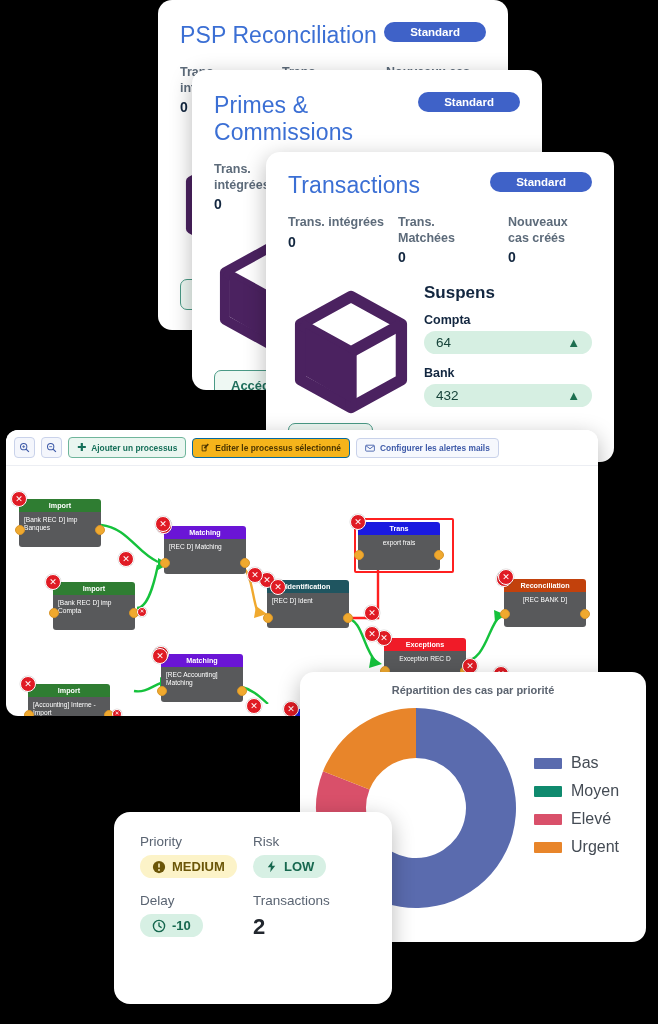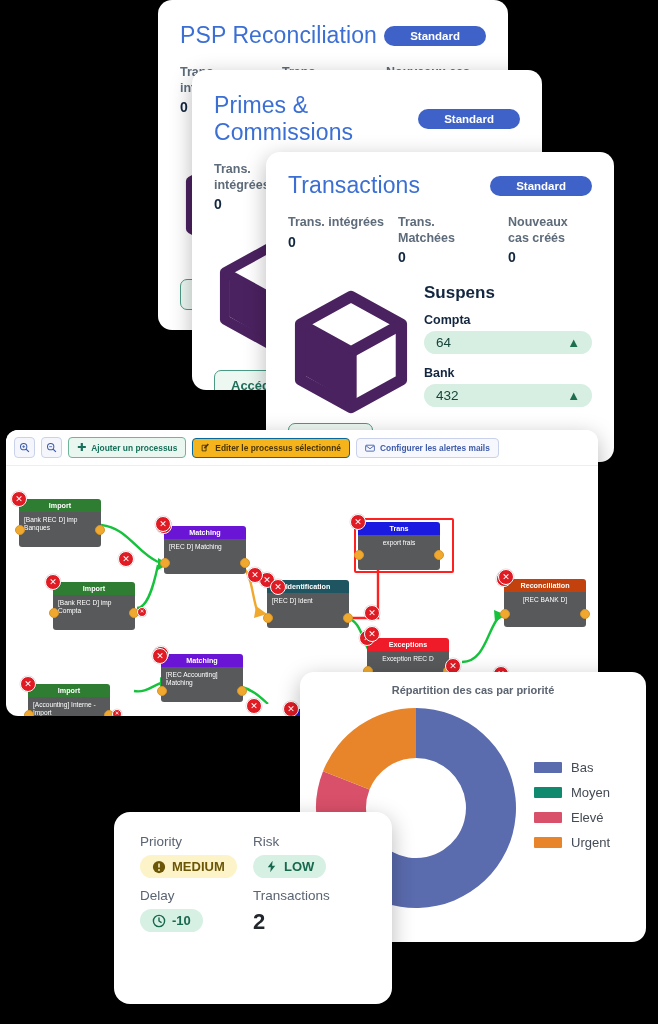--- a/index.html
+++ b/index.html
@@ -6,21 +6,21 @@
   body{width:658px;height:1024px;position:relative;overflow:hidden;
        font-family:"Liberation Sans","DejaVu Sans",sans-serif;}
   .stage{position:absolute;inset:0;}
 
   
   .card{position:absolute;background:#fff;border-radius:14px;
         box-shadow:0 6px 22px rgba(0,0,0,.28);overflow:hidden;}
 
   
   .pcard-title{color:#3b6fd4;font-size:23px;font-weight:400;letter-spacing:.1px;}
-  .pcard-head{display:flex;align-items:center;justify-content:space-between;}
+  .pcard-head{display:flex;align-items:flex-start;justify-content:space-between;}
   .badge-std{background:#3f62c8;color:#fff;font-size:11.5px;font-weight:700;
              border-radius:11px;padding:4px 26px;white-space:nowrap;}
   .metrics{display:flex;gap:14px;margin-top:16px;}
   .metric{flex:0 0 auto;}
   .metric .lbl{color:#5d6b7a;font-size:12.5px;font-weight:600;line-height:1.25;}
   .metric .val{color:#12263f;font-size:14px;font-weight:700;margin-top:3px;}
   .accbtn{border:1px solid #4a9a86;color:#1f6f5c;background:#eef8f3;
           border-radius:7px;font-size:13px;font-weight:700;
           padding:7px 16px;display:inline-block;white-space:nowrap;}
 
@@ -75,28 +75,28 @@
 
   
   #card-chart{left:300px;top:672px;width:346px;height:270px;}
   .chart-title{text-align:center;color:#5c6470;font-size:11px;
                font-weight:600;padding-top:12px;}
   .chart-row{display:flex;align-items:center;height:228px;}
   .donut-wrap{flex:0 0 auto;padding-left:12px;}
   .legend{flex:1;padding-left:14px;}
   .lg-item{display:flex;align-items:center;gap:9px;margin-bottom:10px;}
   .lg-sw{width:28px;height:11px;border-radius:1px;}
-  .lg-tx{color:#444b54;font-size:13px;}
+  .lg-tx{color:#444b54;font-size:16px;}
 
   
   #card-order{left:114px;top:812px;width:278px;height:192px;border-radius:16px;}
   .od-inner{padding:22px 26px;}
   .od-head{display:flex;align-items:center;gap:11px;margin-bottom:16px;}
   .od-title{color:#15181c;font-size:21px;font-weight:700;letter-spacing:-.2px;}
-  .od-grid{display:grid;grid-template-columns:1fr 1fr;}
+  .od-grid{display:grid;grid-template-columns:1fr 1fr;row-gap:5px;}
   .od-lbl{color:#5a6472;font-size:13.5px;margin-bottom:6px;}
   .od-cell{margin-bottom:10px;}
   .chip{display:inline-flex;align-items:center;gap:6px;border-radius:13px;
         padding:4px 12px;font-size:13px;font-weight:700;}
   .chip-med{background:#fcf3c8;color:#6b5608;}
   .chip-low{background:#d7f0e4;color:#17684f;}
   .chip-delay{background:#d7f0e4;color:#17684f;}
   .od-num{color:#22272e;font-size:22px;font-weight:700;}
 </style>
 </head>
@@ -331,21 +331,21 @@
       </div>
 
       <div class="node" style="left:352px;top:56px">
         <div class="hd" style="background:#1a1ae0">Trans</div>
         <div class="bd" style="text-align:center">export frais</div>
         <span class="port l" style="top:28px"></span>
         <span class="port r" style="top:28px"></span>
         <span class="xmark" style="left:-8px;top:-8px">✕</span>
       </div>
 
-      <div class="node" style="left:361px;top:172px">
+      <div class="node" style="left:378px;top:172px">
         <div class="hd" style="background:#f01b28">Exceptions</div>
         <div class="bd" style="text-align:center">Exception REC D</div>
         <span class="port l" style="top:28px"></span>
         <span class="port r" style="top:28px"></span>
         <span class="xmark" style="left:-8px;top:-8px">✕</span>
         <span class="xmark" style="left:78px;top:20px">✕</span>
       </div>
 
       <div class="node" style="left:498px;top:113px">
         <div class="hd" style="background:#c2410c">Reconciliation</div>

